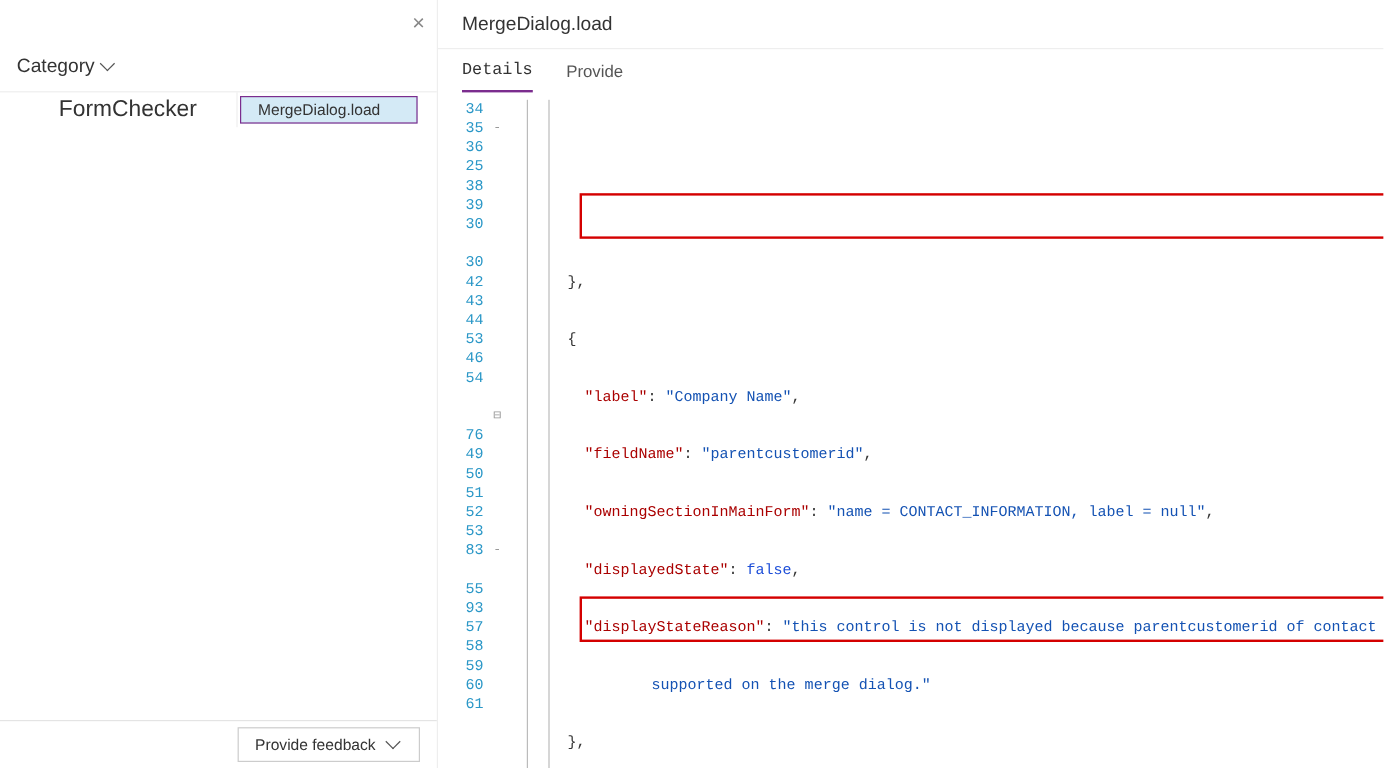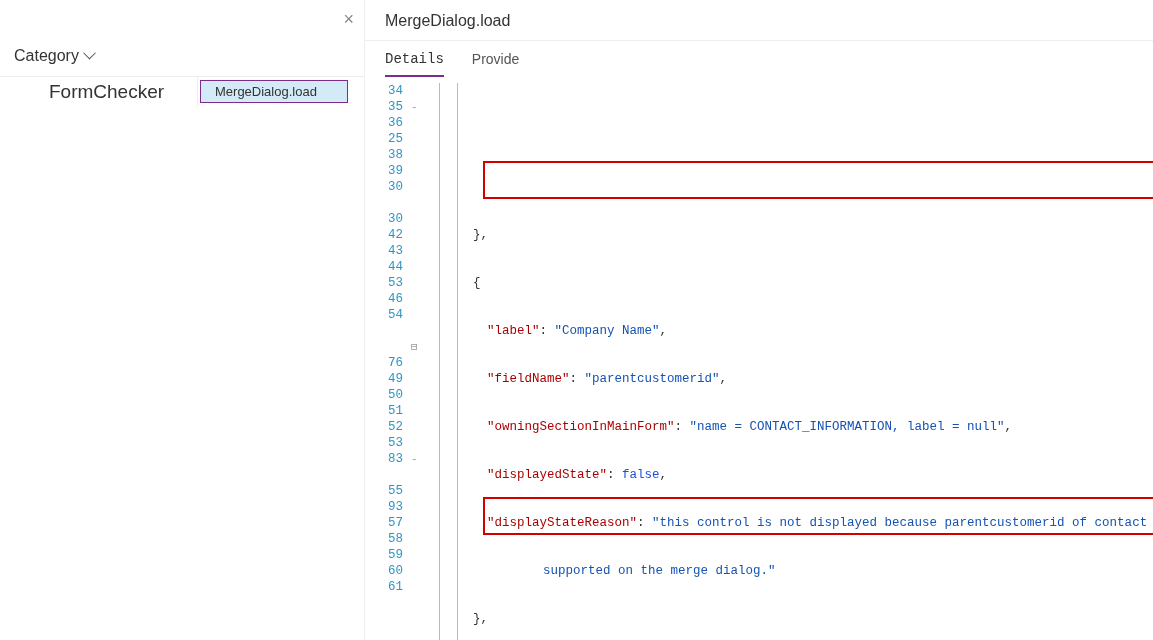--- a/index.html
+++ b/index.html
@@ -216,20 +216,26 @@
       </div>
       <div class="cell-operation">
         <div class="op-selected">
           <span>MergeDialog.load</span>
         </div>
       </div>
     </div>
 
     <div class="left-spacer"></div>
 
+    <div class="left-footer">
+      <div class="feedback-btn">
+        <span>Provide feedback</span>
+        <span class="chevron-down"></span>
+      </div>
+    </div>
   </div>
 
   <div class="right-panel">
     <div class="right-title">
       <span>MergeDialog.load</span>
     </div>
     <div class="tabs">
       <div class="tab active">
         <span>Details</span>
       </div>

